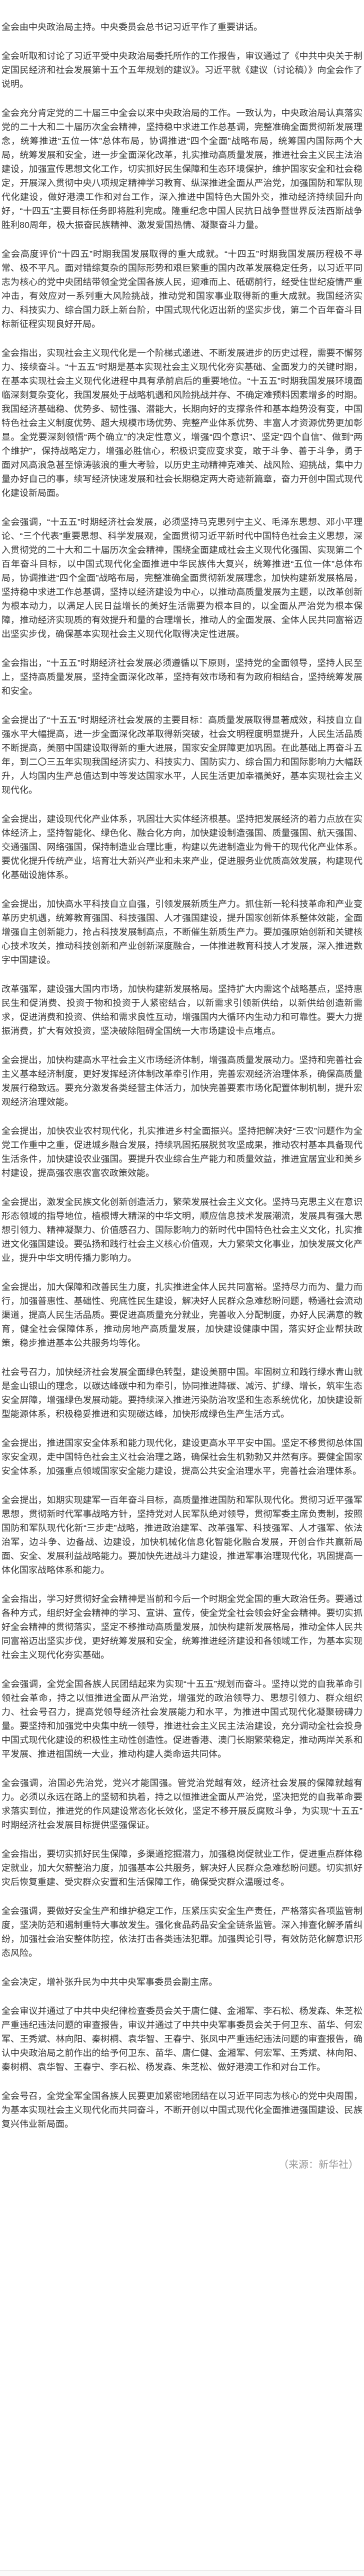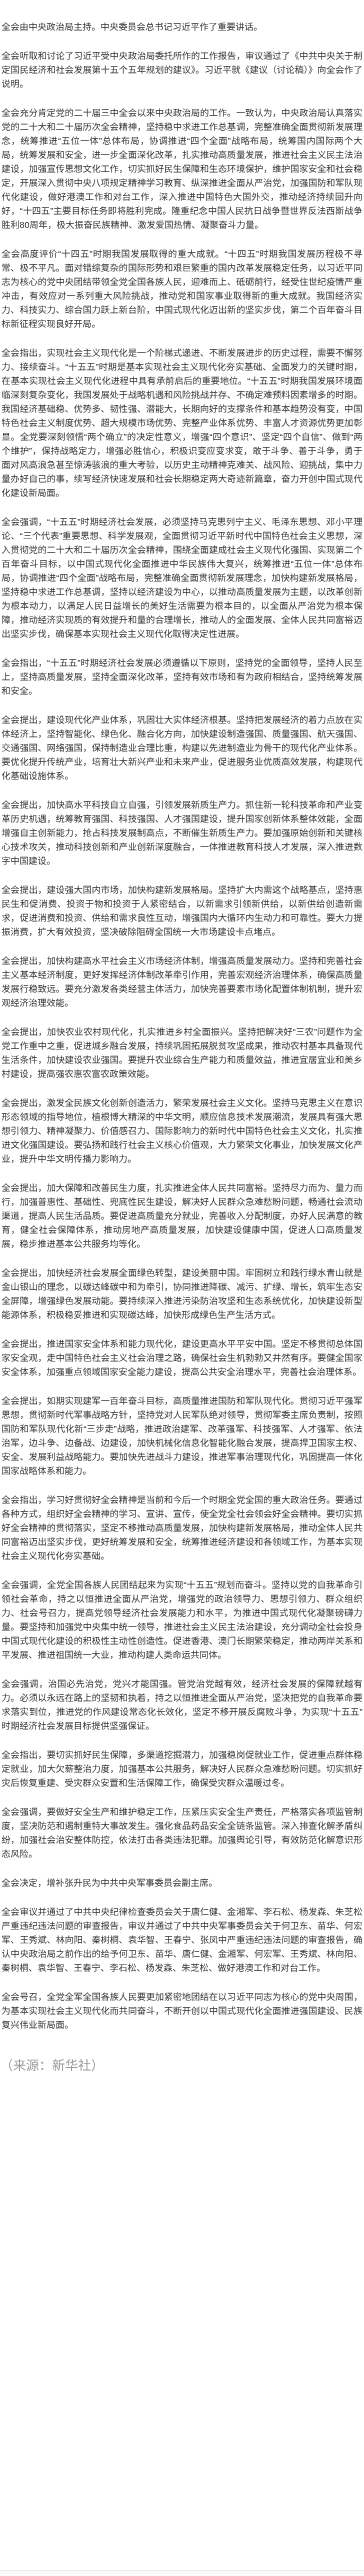--- a/index.html
+++ b/index.html
@@ -26,23 +26,23 @@
     line-height: 14px;
     text-align: justify;
     text-justify: inter-ideograph;
     letter-spacing: 0;
     word-break: break-all;
     color: #333333;
   }
   .source-note {
     margin-top: 27px;
     padding: 0 5.4px 4.3px 0;
-    font-size: 13px;
+    font-size: 10px;
     line-height: 13px;
-    text-align: left;
+    text-align: right;
     color: #9b9b9b;
   }
   .bottom-divider {
     position: absolute;
     left: 0;
     bottom: 0;
     width: 364px;
     height: 5.4px;
     border-top: 0.5px solid #ececec;
     background: #fafafa;
@@ -52,30 +52,31 @@
 <body>
 
 <div class="article">
     <p class="para">全会由中央政治局主持。中央委员会总书记习近平作了重要讲话。</p>
     <p class="para">全会听取和讨论了习近平受中央政治局委托所作的工作报告，审议通过了《中共中央关于制定国民经济和社会发展第十五个五年规划的建议》。习近平就《建议（讨论稿）》向全会作了说明。</p>
     <p class="para">全会充分肯定党的二十届三中全会以来中央政治局的工作。一致认为，中央政治局认真落实党的二十大和二十届历次全会精神，坚持稳中求进工作总基调，完整准确全面贯彻新发展理念，统筹推进“五位一体”总体布局，协调推进“四个全面”战略布局，统筹国内国际两个大局，统筹发展和安全，进一步全面深化改革，扎实推动高质量发展，推进社会主义民主法治建设，加强宣传思想文化工作，切实抓好民生保障和生态环境保护，维护国家安全和社会稳定，开展深入贯彻中央八项规定精神学习教育、纵深推进全面从严治党，加强国防和军队现代化建设，做好港澳工作和对台工作，深入推进中国特色大国外交，推动经济持续回升向好，“十四五”主要目标任务即将胜利完成。隆重纪念中国人民抗日战争暨世界反法西斯战争胜利80周年，极大振奋民族精神、激发爱国热情、凝聚奋斗力量。</p>
     <p class="para">全会高度评价“十四五”时期我国发展取得的重大成就。“十四五”时期我国发展历程极不寻常、极不平凡。面对错综复杂的国际形势和艰巨繁重的国内改革发展稳定任务，以习近平同志为核心的党中央团结带领全党全国各族人民，迎难而上、砥砺前行，经受住世纪疫情严重冲击，有效应对一系列重大风险挑战，推动党和国家事业取得新的重大成就。我国经济实力、科技实力、综合国力跃上新台阶，中国式现代化迈出新的坚实步伐，第二个百年奋斗目标新征程实现良好开局。</p>
     <p class="para">全会指出，实现社会主义现代化是一个阶梯式递进、不断发展进步的历史过程，需要不懈努力、接续奋斗。“十五五”时期是基本实现社会主义现代化夯实基础、全面发力的关键时期，在基本实现社会主义现代化进程中具有承前启后的重要地位。“十五五”时期我国发展环境面临深刻复杂变化，我国发展处于战略机遇和风险挑战并存、不确定难预料因素增多的时期。我国经济基础稳、优势多、韧性强、潜能大，长期向好的支撑条件和基本趋势没有变，中国特色社会主义制度优势、超大规模市场优势、完整产业体系优势、丰富人才资源优势更加彰显。全党要深刻领悟“两个确立”的决定性意义，增强“四个意识”、坚定“四个自信”、做到“两个维护”，保持战略定力，增强必胜信心，积极识变应变求变，敢于斗争、善于斗争，勇于面对风高浪急甚至惊涛骇浪的重大考验，以历史主动精神克难关、战风险、迎挑战，集中力量办好自己的事，续写经济快速发展和社会长期稳定两大奇迹新篇章，奋力开创中国式现代化建设新局面。</p>
     <p class="para">全会强调，“十五五”时期经济社会发展，必须坚持马克思列宁主义、毛泽东思想、邓小平理论、“三个代表”重要思想、科学发展观，全面贯彻习近平新时代中国特色社会主义思想，深入贯彻党的二十大和二十届历次全会精神，围绕全面建成社会主义现代化强国、实现第二个百年奋斗目标，以中国式现代化全面推进中华民族伟大复兴，统筹推进“五位一体”总体布局，协调推进“四个全面”战略布局，完整准确全面贯彻新发展理念，加快构建新发展格局，坚持稳中求进工作总基调，坚持以经济建设为中心，以推动高质量发展为主题，以改革创新为根本动力，以满足人民日益增长的美好生活需要为根本目的，以全面从严治党为根本保障，推动经济实现质的有效提升和量的合理增长，推动人的全面发展、全体人民共同富裕迈出坚实步伐，确保基本实现社会主义现代化取得决定性进展。</p>
     <p class="para">全会指出，“十五五”时期经济社会发展必须遵循以下原则，坚持党的全面领导，坚持人民至上，坚持高质量发展，坚持全面深化改革，坚持有效市场和有为政府相结合，坚持统筹发展和安全。</p>
+    <p class="para">全会提出了“十五五”时期经济社会发展的主要目标：高质量发展取得显著成效，科技自立自强水平大幅提高，进一步全面深化改革取得新突破，社会文明程度明显提升，人民生活品质不断提高，美丽中国建设取得新的重大进展，国家安全屏障更加巩固。在此基础上再奋斗五年，到二〇三五年实现我国经济实力、科技实力、国防实力、综合国力和国际影响力大幅跃升，人均国内生产总值达到中等发达国家水平，人民生活更加幸福美好，基本实现社会主义现代化。</p>
     <p class="para">全会提出，建设现代化产业体系，巩固壮大实体经济根基。坚持把发展经济的着力点放在实体经济上，坚持智能化、绿色化、融合化方向，加快建设制造强国、质量强国、航天强国、交通强国、网络强国，保持制造业合理比重，构建以先进制造业为骨干的现代化产业体系。要优化提升传统产业，培育壮大新兴产业和未来产业，促进服务业优质高效发展，构建现代化基础设施体系。</p>
     <p class="para">全会提出，加快高水平科技自立自强，引领发展新质生产力。抓住新一轮科技革命和产业变革历史机遇，统筹教育强国、科技强国、人才强国建设，提升国家创新体系整体效能，全面增强自主创新能力，抢占科技发展制高点，不断催生新质生产力。要加强原始创新和关键核心技术攻关，推动科技创新和产业创新深度融合，一体推进教育科技人才发展，深入推进数字中国建设。</p>
-    <p class="para">全会提出，建设强大国内市场，加快构建新发展格局。坚持扩大内需这个战略基点，坚持惠民生和促消费、投资于物和投资于人紧密结合，以新需求引领新供给，以新供给创造新需求，促进消费和投资、供给和需求良性互动，增强国内大循环内生动力和可靠性。要大力提振消费，扩大有效投资，坚决破除阻碍全国统一大市场建设卡点堵点。</p>
+    <p class="para">改革强军，建设强大国内市场，加快构建新发展格局。坚持扩大内需这个战略基点，坚持惠民生和促消费、投资于物和投资于人紧密结合，以新需求引领新供给，以新供给创造新需求，促进消费和投资、供给和需求良性互动，增强国内大循环内生动力和可靠性。要大力提振消费，扩大有效投资，坚决破除阻碍全国统一大市场建设卡点堵点。</p>
     <p class="para">全会提出，加快构建高水平社会主义市场经济体制，增强高质量发展动力。坚持和完善社会主义基本经济制度，更好发挥经济体制改革牵引作用，完善宏观经济治理体系，确保高质量发展行稳致远。要充分激发各类经营主体活力，加快完善要素市场化配置体制机制，提升宏观经济治理效能。</p>
     <p class="para">全会提出，加快农业农村现代化，扎实推进乡村全面振兴。坚持把解决好“三农”问题作为全党工作重中之重，促进城乡融合发展，持续巩固拓展脱贫攻坚成果，推动农村基本具备现代生活条件，加快建设农业强国。要提升农业综合生产能力和质量效益，推进宜居宜业和美乡村建设，提高强农惠农富农政策效能。</p>
     <p class="para">全会提出，激发全民族文化创新创造活力，繁荣发展社会主义文化。坚持马克思主义在意识形态领域的指导地位，植根博大精深的中华文明，顺应信息技术发展潮流，发展具有强大思想引领力、精神凝聚力、价值感召力、国际影响力的新时代中国特色社会主义文化，扎实推进文化强国建设。要弘扬和践行社会主义核心价值观，大力繁荣文化事业，加快发展文化产业，提升中华文明传播力影响力。</p>
-    <p class="para">全会提出，加大保障和改善民生力度，扎实推进全体人民共同富裕。坚持尽力而为、量力而行，加强普惠性、基础性、兜底性民生建设，解决好人民群众急难愁盼问题，畅通社会流动渠道，提高人民生活品质。要促进高质量充分就业，完善收入分配制度，办好人民满意的教育，健全社会保障体系，推动房地产高质量发展，加快建设健康中国，促进人口高质量发展，稳步推进基本公共服务均等化。</p>
-    <p class="para">全会提出，加快经济社会发展全面绿色转型，建设美丽中国。牢固树立和践行绿水青山就是金山银山的理念，以碳达峰碳中和为牵引，协同推进降碳、减污、扩绿、增长，筑牢生态安全屏障，增强绿色发展动能。要持续深入推进污染防治攻坚和生态系统优化，加快建设新型能源体系，积极稳妥推进和实现碳达峰，加快形成绿色生产生活方式。</p>
+    <p class="para">全会提出，加大保障和改善民生力度，扎实推进全体人民共同富裕。坚持尽力而为、量力而行，加强普惠性、基础性、兜底性民生建设，解决好人民群众急难愁盼问题，畅通社会流动渠道，提高人民生活品质。要促进高质量充分就业，完善收入分配制度，办好人民满意的教育，健全社会保障体系，推动房地产高质量发展，加快建设健康中国，落实好企业帮扶政策，稳步推进基本公共服务均等化。</p>
+    <p class="para">社会号召力，加快经济社会发展全面绿色转型，建设美丽中国。牢固树立和践行绿水青山就是金山银山的理念，以碳达峰碳中和为牵引，协同推进降碳、减污、扩绿、增长，筑牢生态安全屏障，增强绿色发展动能。要持续深入推进污染防治攻坚和生态系统优化，加快建设新型能源体系，积极稳妥推进和实现碳达峰，加快形成绿色生产生活方式。</p>
     <p class="para">全会提出，推进国家安全体系和能力现代化，建设更高水平平安中国。坚定不移贯彻总体国家安全观，走中国特色社会主义社会治理之路，确保社会生机勃勃又井然有序。要健全国家安全体系，加强重点领域国家安全能力建设，提高公共安全治理水平，完善社会治理体系。</p>
-    <p class="para">全会提出，如期实现建军一百年奋斗目标，高质量推进国防和军队现代化。贯彻习近平强军思想，贯彻新时代军事战略方针，坚持党对人民军队绝对领导，贯彻军委主席负责制，按照国防和军队现代化新“三步走”战略，推进政治建军、改革强军、科技强军、人才强军、依法治军，边斗争、边备战、边建设，加快机械化信息化智能化融合发展，提高捍卫国家主权、安全、发展利益战略能力。要加快先进战斗力建设，推进军事治理现代化，巩固提高一体化国家战略体系和能力。</p>
+    <p class="para">全会提出，如期实现建军一百年奋斗目标，高质量推进国防和军队现代化。贯彻习近平强军思想，贯彻新时代军事战略方针，坚持党对人民军队绝对领导，贯彻军委主席负责制，按照国防和军队现代化新“三步走”战略，推进政治建军、改革强军、科技强军、人才强军、依法治军，边斗争、边备战、边建设，加快机械化信息化智能化融合发展，开创合作共赢新局面、安全、发展利益战略能力。要加快先进战斗力建设，推进军事治理现代化，巩固提高一体化国家战略体系和能力。</p>
     <p class="para">全会指出，学习好贯彻好全会精神是当前和今后一个时期全党全国的重大政治任务。要通过各种方式，组织好全会精神的学习、宣讲、宣传，使全党全社会领会好全会精神。要切实抓好全会精神的贯彻落实，坚定不移推动高质量发展，加快构建新发展格局，推动全体人民共同富裕迈出坚实步伐，更好统筹发展和安全，统筹推进经济建设和各领域工作，为基本实现社会主义现代化夯实基础。</p>
     <p class="para">全会强调，全党全国各族人民团结起来为实现“十五五”规划而奋斗。坚持以党的自我革命引领社会革命，持之以恒推进全面从严治党，增强党的政治领导力、思想引领力、群众组织力、社会号召力，提高党领导经济社会发展能力和水平，为推进中国式现代化凝聚磅礴力量。要坚持和加强党中央集中统一领导，推进社会主义民主法治建设，充分调动全社会投身中国式现代化建设的积极性主动性创造性。促进香港、澳门长期繁荣稳定，推动两岸关系和平发展、推进祖国统一大业，推动构建人类命运共同体。</p>
     <p class="para">全会强调，治国必先治党，党兴才能国强。管党治党越有效，经济社会发展的保障就越有力。必须以永远在路上的坚韧和执着，持之以恒推进全面从严治党，坚决把党的自我革命要求落实到位，推进党的作风建设常态化长效化，坚定不移开展反腐败斗争，为实现“十五五”时期经济社会发展目标提供坚强保证。</p>
     <p class="para">全会指出，要切实抓好民生保障，多渠道挖掘潜力，加强稳岗促就业工作，促进重点群体稳定就业，加大欠薪整治力度，加强基本公共服务，解决好人民群众急难愁盼问题。切实抓好灾后恢复重建、受灾群众安置和生活保障工作，确保受灾群众温暖过冬。</p>
     <p class="para">全会强调，要做好安全生产和维护稳定工作，压紧压实安全生产责任，严格落实各项监管制度，坚决防范和遏制重特大事故发生。强化食品药品安全全链条监管。深入排查化解矛盾纠纷，加强社会治安整体防控，依法打击各类违法犯罪。加强舆论引导，有效防范化解意识形态风险。</p>
     <p class="para">全会决定，增补张升民为中共中央军事委员会副主席。</p>
     <p class="para">全会审议并通过了中共中央纪律检查委员会关于唐仁健、金湘军、李石松、杨发森、朱芝松严重违纪违法问题的审查报告，审议并通过了中共中央军事委员会关于何卫东、苗华、何宏军、王秀斌、林向阳、秦树桐、袁华智、王春宁、张凤中严重违纪违法问题的审查报告，确认中央政治局之前作出的给予何卫东、苗华、唐仁健、金湘军、何宏军、王秀斌、林向阳、秦树桐、袁华智、王春宁、李石松、杨发森、朱芝松、做好港澳工作和对台工作。</p>
     <p class="para">全会号召，全党全军全国各族人民要更加紧密地团结在以习近平同志为核心的党中央周围，为基本实现社会主义现代化而共同奋斗，不断开创以中国式现代化全面推进强国建设、民族复兴伟业新局面。</p>
   </div>
 

